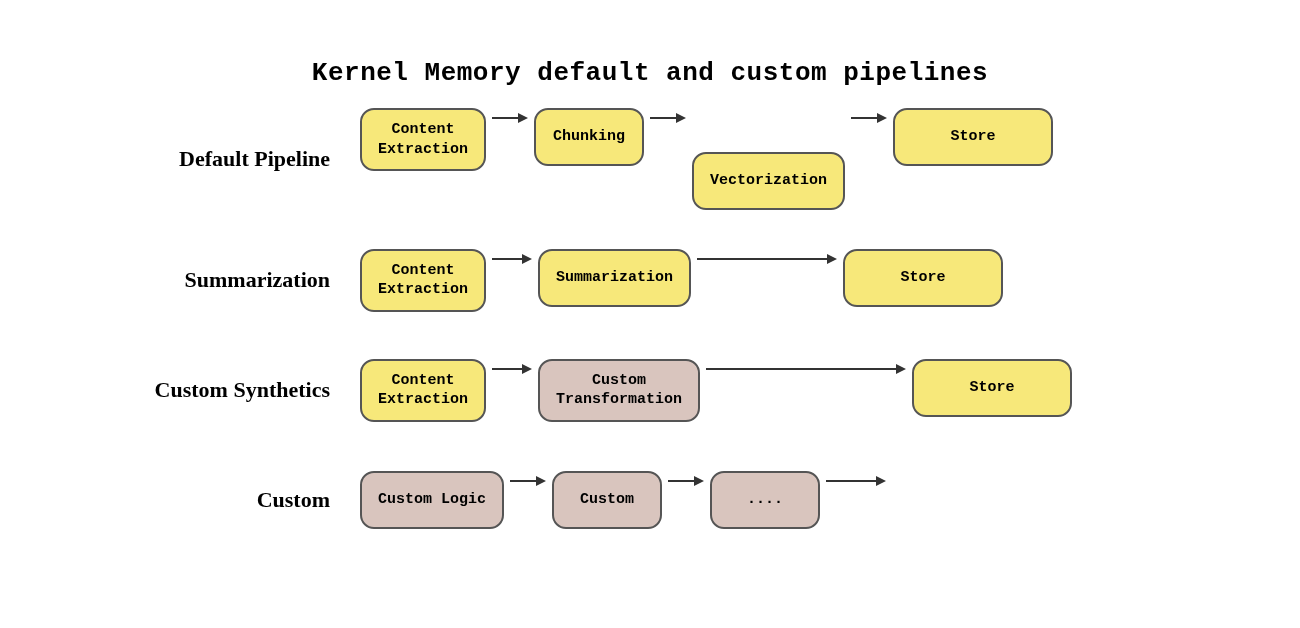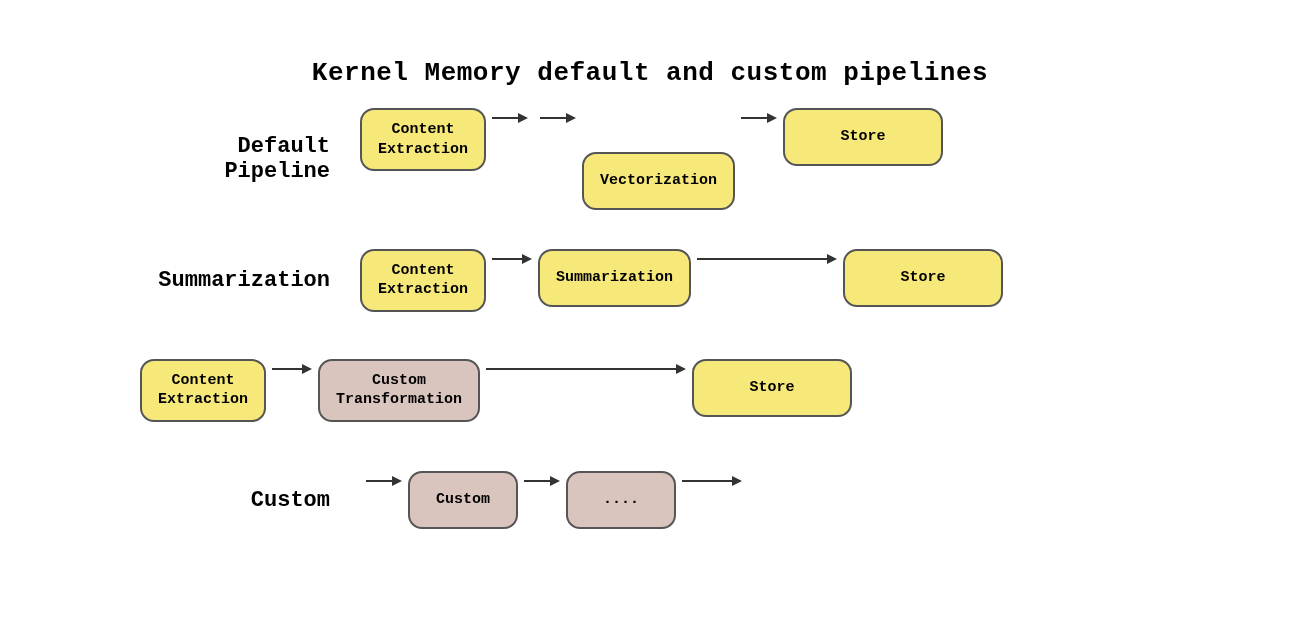--- a/index.html
+++ b/index.html
@@ -32,21 +32,21 @@
       display: flex;
       align-items: center;
       margin-bottom: 30px;
       min-height: 80px;
     }
 
     .row-label {
       width: 220px;
       font-size: 22px;
       font-weight: bold;
-      font-family: Liberation Mono, monospace;
+      font-family: Liberation Serif, serif;
       text-align: right;
       padding-right: 30px;
       flex-shrink: 0;
     }
 
     .pipeline-steps {
       display: flex;
       align-items: flex-start;
       flex: 1;
     }
@@ -99,20 +99,21 @@
         <div class="row-label">Default Pipeline</div>
         <div class="pipeline-steps">
           <div class="step-box step-yellow" style="white-space: pre-line;">Content
 Extraction</div>
           <div class="arrow">
             <svg width="36" height="20" viewBox="0 0 36 20" xmlns="http://www.w3.org/2000/svg">
     <line x1="0" y1="10" x2="26" y2="10" stroke="#333" stroke-width="2"></line>
     <polygon points="26,5 36,10 26,15" fill="#333"></polygon>
   </svg>
           </div>
+          <div class="step-box step-yellow" style="white-space: pre-line;">Chunking</div>
           <div class="arrow">
             <svg width="36" height="20" viewBox="0 0 36 20" xmlns="http://www.w3.org/2000/svg">
     <line x1="0" y1="10" x2="26" y2="10" stroke="#333" stroke-width="2"></line>
     <polygon points="26,5 36,10 26,15" fill="#333"></polygon>
   </svg>
           </div>
           <div class="step-box step-yellow" style="white-space: pre-line; min-width: 140px; margin-top: 44px;">Vectorization</div>
           <div class="arrow">
             <svg width="36" height="20" viewBox="0 0 36 20" xmlns="http://www.w3.org/2000/svg">
     <line x1="0" y1="10" x2="26" y2="10" stroke="#333" stroke-width="2"></line>
@@ -137,20 +138,21 @@
           <div class="arrow">
             <svg width="140" height="20" viewBox="0 0 140 20" xmlns="http://www.w3.org/2000/svg">
     <line x1="0" y1="10" x2="130" y2="10" stroke="#333" stroke-width="2"></line>
     <polygon points="130,5 140,10 130,15" fill="#333"></polygon>
   </svg>
           </div>
           <div class="step-box step-yellow" style="white-space: pre-line; min-width: 130px; width: 160px;">Store</div>
         </div>
       </div>
       <div class="pipeline-row row-synthetics">
+        <div class="row-label">Custom Synthetics</div>
         <div class="pipeline-steps">
           <div class="step-box step-yellow" style="white-space: pre-line;">Content
 Extraction</div>
           <div class="arrow">
             <svg width="40" height="20" viewBox="0 0 40 20" xmlns="http://www.w3.org/2000/svg">
     <line x1="0" y1="10" x2="30" y2="10" stroke="#333" stroke-width="2"></line>
     <polygon points="30,5 40,10 30,15" fill="#333"></polygon>
   </svg>
           </div>
           <div class="step-box step-pink" style="white-space: pre-line;">Custom
@@ -160,20 +162,21 @@
     <line x1="0" y1="10" x2="190" y2="10" stroke="#333" stroke-width="2"></line>
     <polygon points="190,5 200,10 190,15" fill="#333"></polygon>
   </svg>
           </div>
           <div class="step-box step-yellow" style="white-space: pre-line; min-width: 130px; width: 160px;">Store</div>
         </div>
       </div>
       <div class="pipeline-row row-custom">
         <div class="row-label">Custom</div>
         <div class="pipeline-steps">
+          <div class="step-box step-pink" style="white-space: pre-line;">Custom Logic</div>
           <div class="arrow">
             <svg width="36" height="20" viewBox="0 0 36 20" xmlns="http://www.w3.org/2000/svg">
     <line x1="0" y1="10" x2="26" y2="10" stroke="#333" stroke-width="2"></line>
     <polygon points="26,5 36,10 26,15" fill="#333"></polygon>
   </svg>
           </div>
           <div class="step-box step-pink" style="white-space: pre-line;">Custom</div>
           <div class="arrow">
             <svg width="36" height="20" viewBox="0 0 36 20" xmlns="http://www.w3.org/2000/svg">
     <line x1="0" y1="10" x2="26" y2="10" stroke="#333" stroke-width="2"></line>

